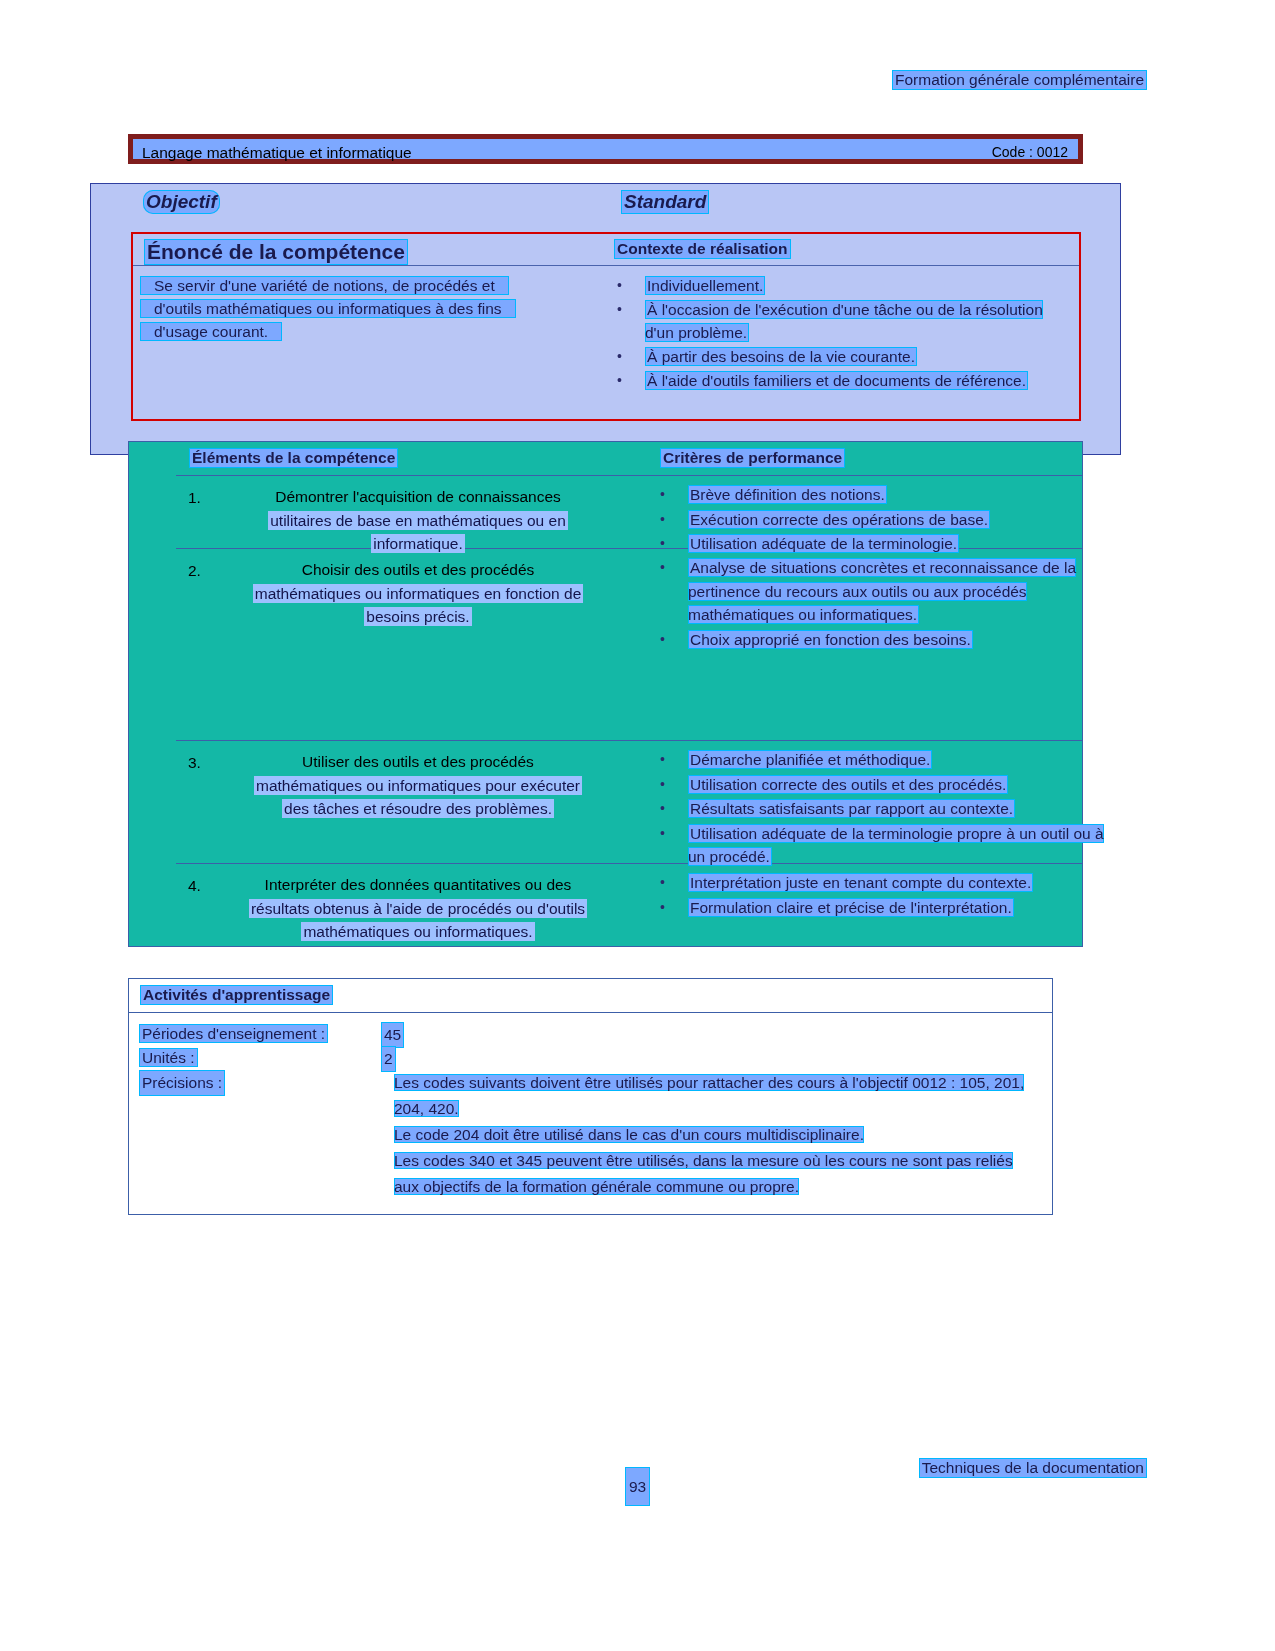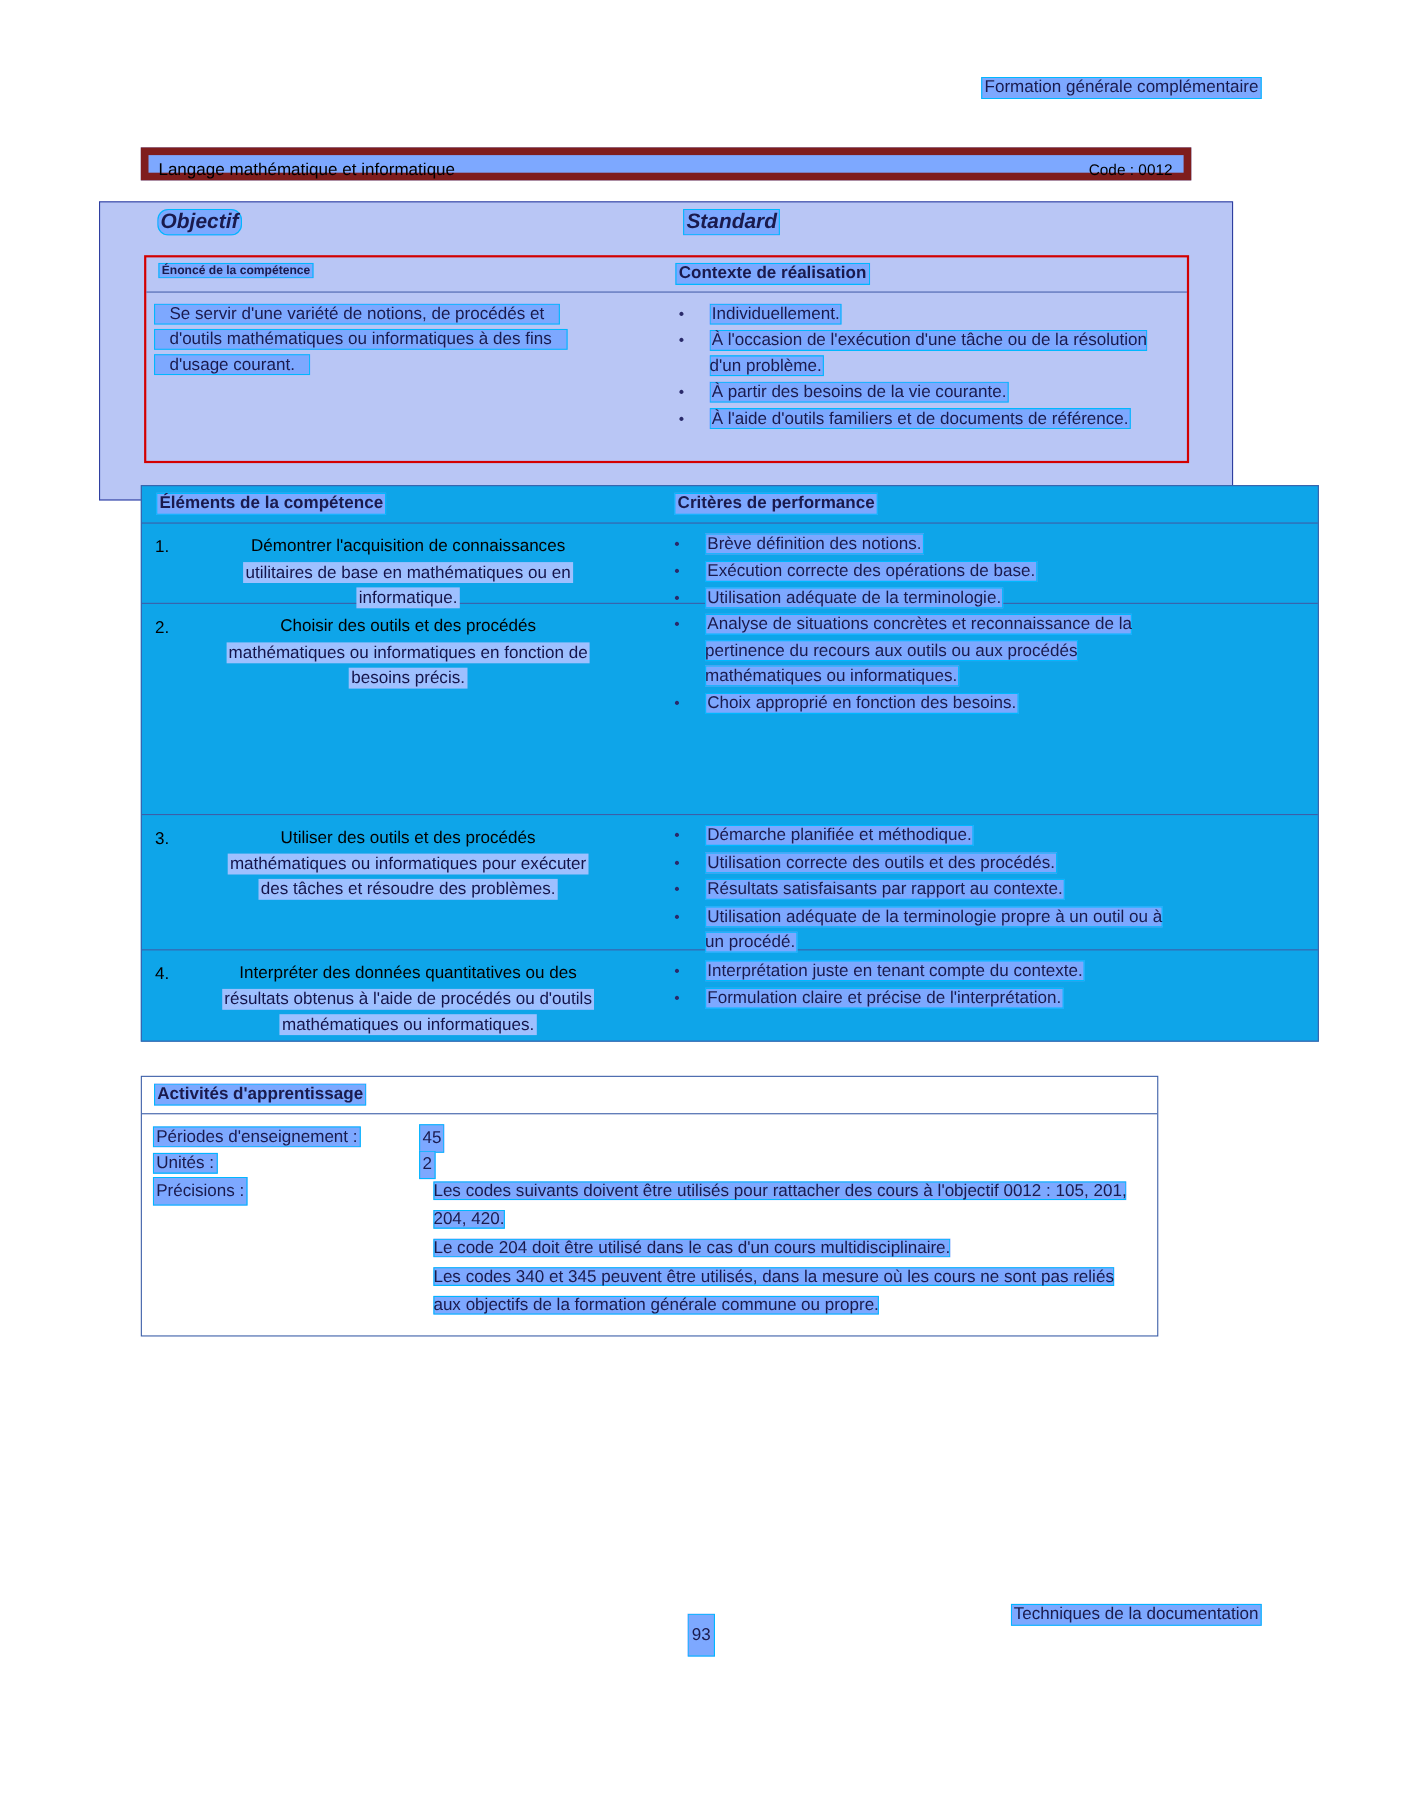--- a/index.html
+++ b/index.html
@@ -41,21 +41,21 @@
   }
 
   
   .title-bar {
     position: absolute;
     left: 128px;
     top: 134px;
     width: 955px;
     height: 30px;
     background: #7da8ff;
-    border: 7px solid #7f1d1d;
+    border: 5px solid #7f1d1d;
     box-sizing: border-box;
   }
   .title-bar .t-left {
     position: absolute;
     left: 9px;
     top: 5px;
     font-size: 15.5px;
     white-space: nowrap;
   }
   .title-bar .t-right {
@@ -121,21 +121,21 @@
     top: 0;
     width: 100%;
     height: 32px;
     border-bottom: 1px solid #4a63ad;
     box-sizing: border-box;
   }
   .comp-head .h1 {
     position: absolute;
     left: 11px;
     top: 5px;
-    font-size: 11px;
+    font-size: 21px;
     font-weight: bold;
     padding: 1px 3px;
   }
   .comp-head .h2 {
     position: absolute;
     left: 481px;
     top: 5px;
     font-size: 15.5px;
     font-weight: bold;
     padding: 1px 3px;
@@ -175,24 +175,25 @@
     color: #2a2a6a;
     font-size: 14px;
   }
   ul.bul li .txt { padding: 1px 2px; }
 
   
   .el-table {
     position: absolute;
     left: 128px;
     top: 441px;
-    width: 1071px;
+    width: 955px;
     border: 1px solid #3c5fa8;
     box-sizing: border-box;
-    background: #0ea5e9;
+    background: #14b8a6;
+    padding-left: 47px;
   }
   .el-head {
     position: relative;
     height: 33px;
     border-bottom: 1px solid #3c5fa8;
   }
   .el-head .c1 {
     position: absolute;
     left: 13px;
     top: 6px;

